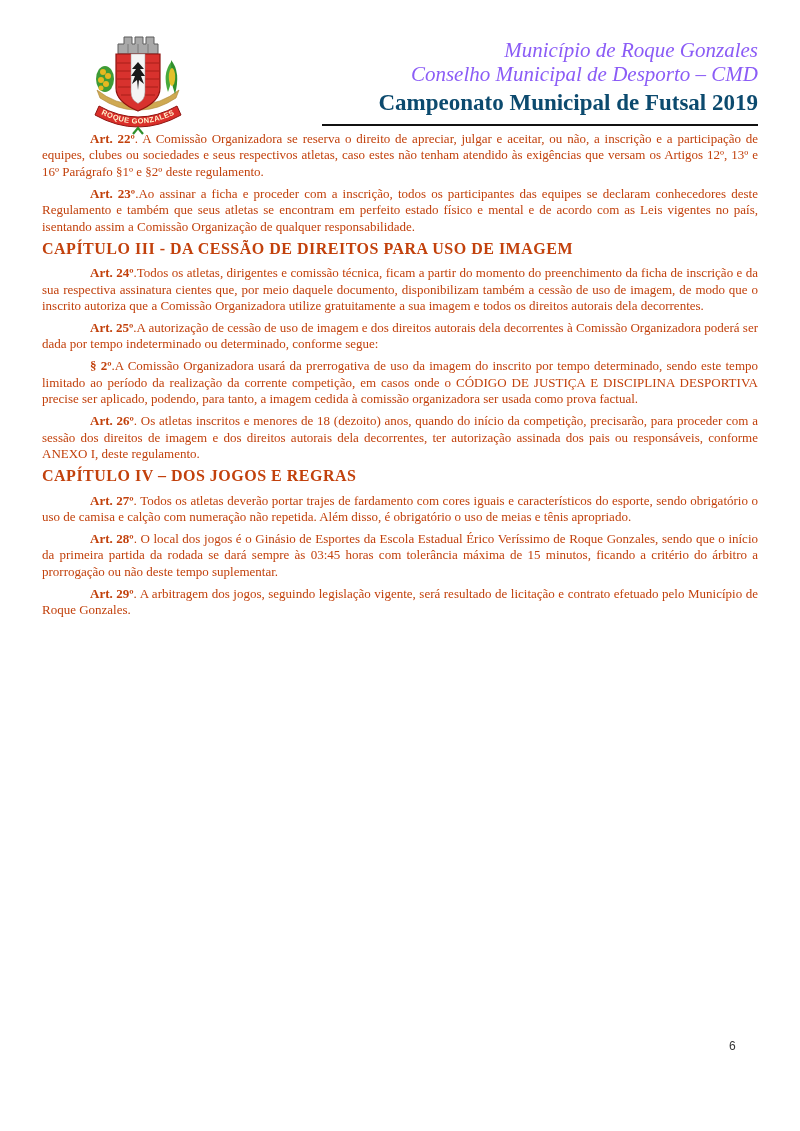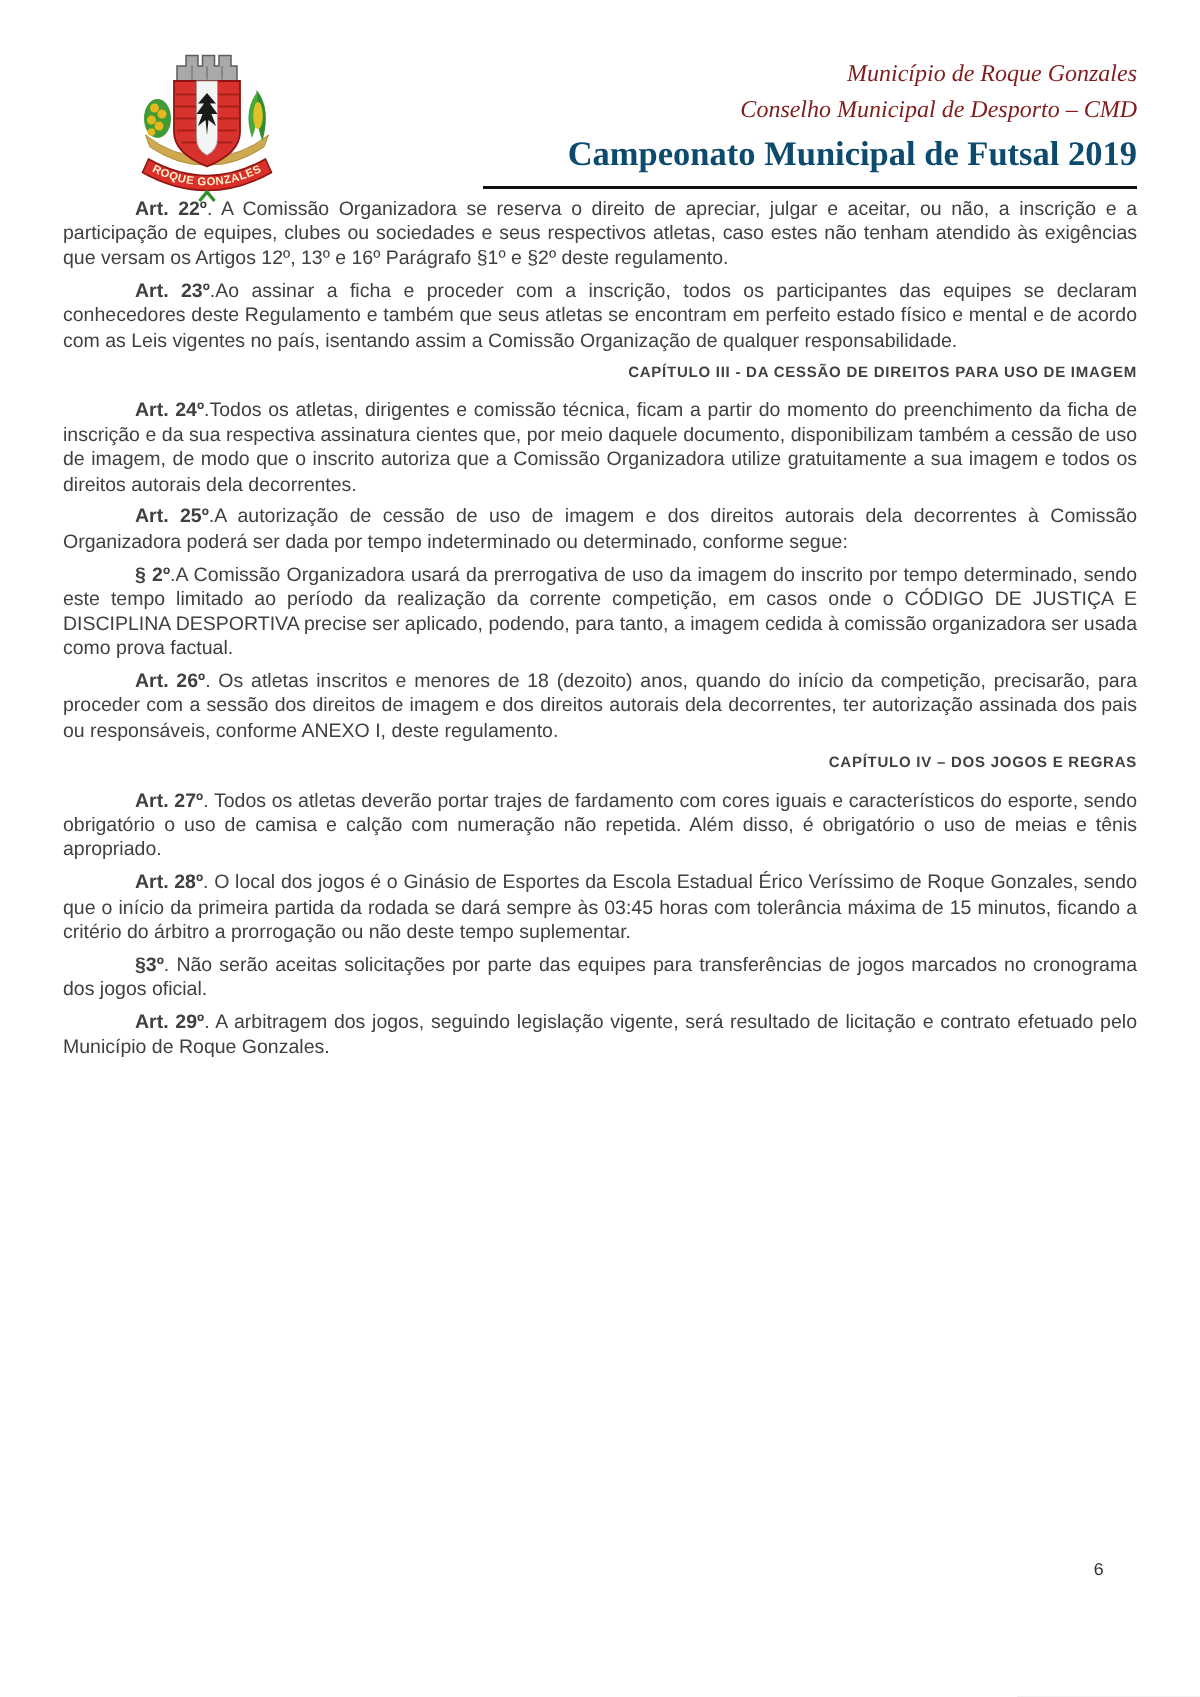--- a/index.html
+++ b/index.html
@@ -14,23 +14,23 @@
   
   .header{position:absolute;top:0;left:0;width:100%;height:131px;}
   .logo{position:absolute;left:88px;top:32px;width:100px;height:104px;}
   .header-text{
     position:absolute;right:42px;top:38px;
     text-align:right;
     font-family:"Liberation Serif","DejaVu Serif",serif;
   }
   .header-line{
     font-style:italic;
-    font-size:16px;
+    font-size:21px;
     line-height:24px;
-    color:#7f1d1d;
+    color:#8b5cf6;
     white-space:nowrap;
   }
   .header-title{
     font-weight:bold;
     font-size:23px;
     line-height:30px;
     margin-top:2px;
     color:#0c4a6e;
     white-space:nowrap;
   }
@@ -38,36 +38,36 @@
     position:absolute;
     left:322px;right:42px;top:124px;
     border-top:2px solid #111;
     height:0;
   }
   
   .doc-body{
     position:absolute;
     top:131px;left:42px;
     width:716px;
-    font-family:Liberation Sans, sans-serif;
+    font-family:Liberation Serif, serif;
     font-size:13px;
     line-height:16.4px;
-    color:#404040;
+    color:#c2410c;
   }
   .para{
     margin:0 0 5.5px 0;
     text-align:justify;
     text-indent:48px;
   }
   .para b{font-weight:bold;}
   .chapter{
     margin:6px 0 8px 0;
-    text-align:right;
+    text-align:left;
     font-weight:bold;
-    font-size:10px;
+    font-size:16px;
     letter-spacing:0.5px;
     text-indent:0;
   }
   .page-number{
     position:absolute;
     top:1040px;right:64px;
     font-family:"Liberation Mono","DejaVu Sans Mono",monospace;
     font-size:12px;
     color:#333;
   }
@@ -154,21 +154,20 @@
     <p class="para"><b>Art. 26º</b><span>. Os atletas inscritos e menores de 18 (dezoito) anos, quando do início da competição, precisarão, para proceder com a sessão dos direitos de imagem e dos direitos autorais dela decorrentes, ter autorização assinada dos pais ou responsáveis, conforme ANEXO I, deste regulamento.</span></p>
 
     <p class="chapter">CAPÍTULO IV – DOS JOGOS E REGRAS</p>
 
     <p class="para"><b>Art. 27º</b><span>. Todos os atletas deverão portar trajes de fardamento com cores iguais e característicos do esporte, sendo obrigatório o uso de camisa e calção com numeração não repetida. Além disso, é obrigatório o uso de meias e tênis apropriado.</span></p>
 
     <p class="para"><b>Art. 28º</b><span>. O local dos jogos é o Ginásio de Esportes da Escola Estadual Érico Veríssimo de Roque Gonzales, sendo que o início da primeira partida da rodada se dará sempre às 03:45 horas com tolerância máxima de 15 minutos, ficando a critério do árbitro a prorrogação ou não deste tempo suplementar.</span></p>
 
 
 
-    <p class="para"><b>§3º</b><span>. Não serão aceitas solicitações por parte das equipes para transferências de jogos marcados no cronograma dos jogos oficial.</span></p>
 
     <p class="para"><b>Art. 29º</b><span>. A arbitragem dos jogos, seguindo legislação vigente, será resultado de licitação e contrato efetuado pelo Município de Roque Gonzales.</span></p>
 
 
 
   </div>
 
   <div class="page-number">6</div>
 
 </div>

